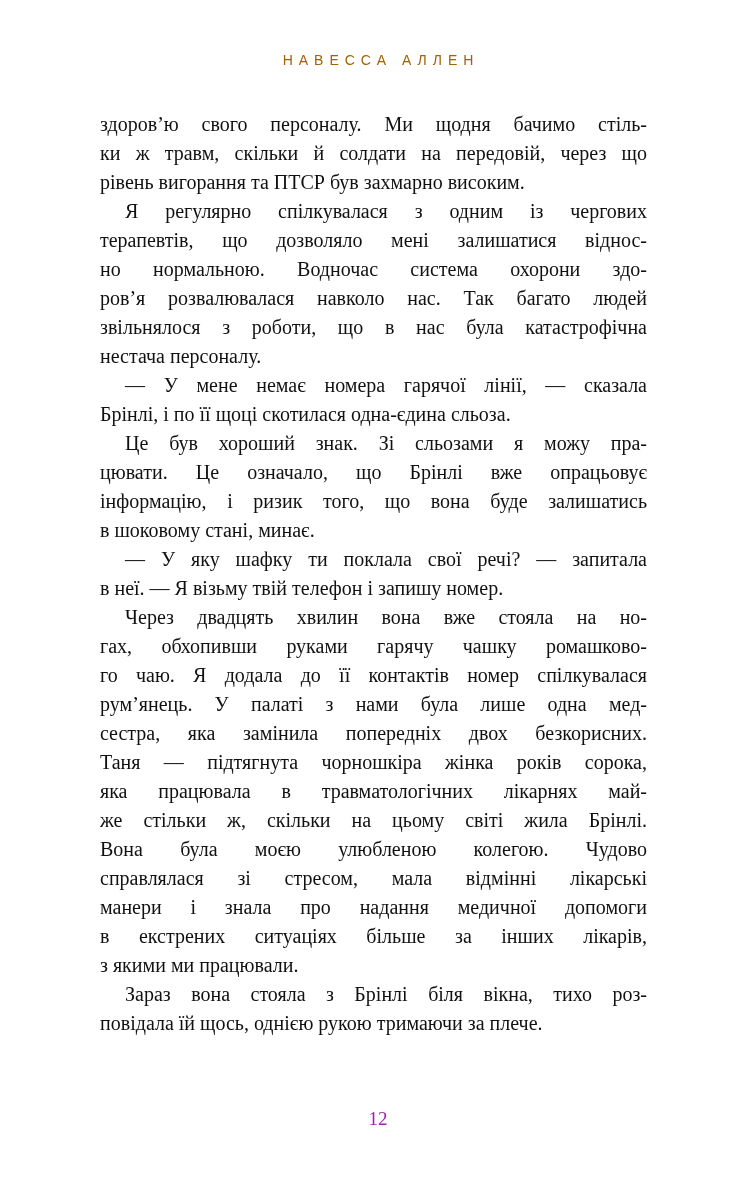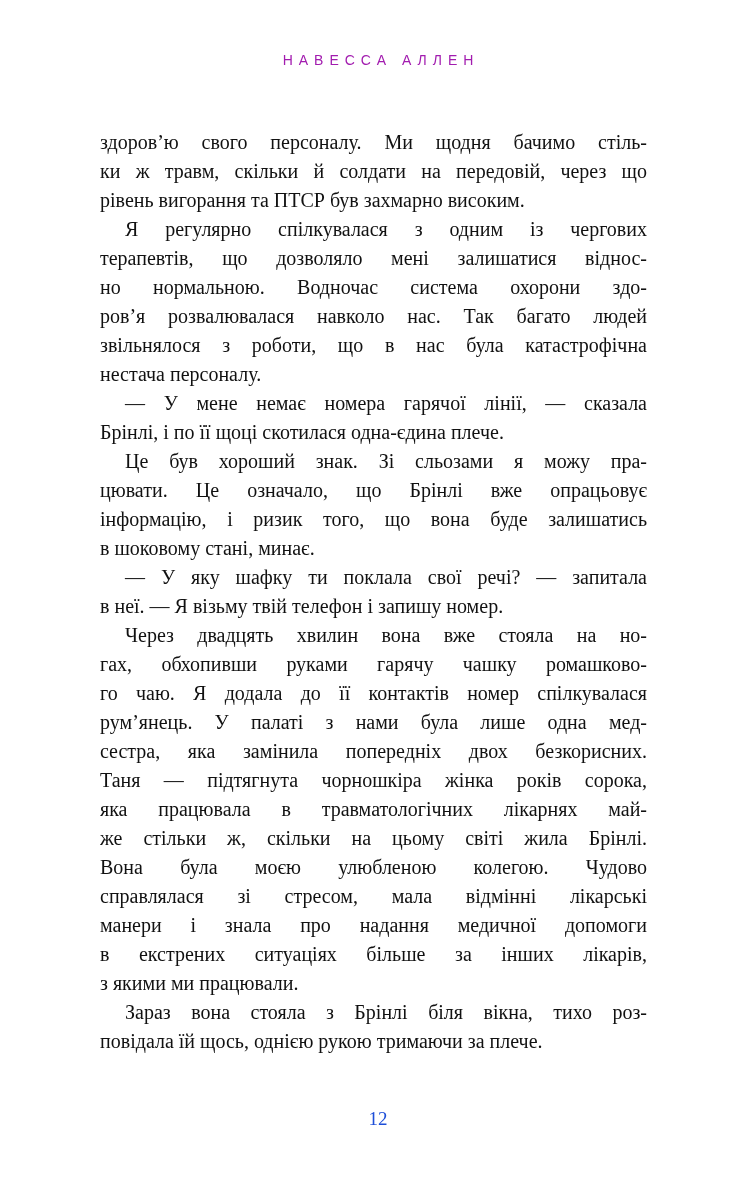--- a/index.html
+++ b/index.html
@@ -21,25 +21,25 @@
     top: 52px;
     left: 0;
     width: 100%;
     text-align: center;
     font-family: "Liberation Sans", sans-serif;
     font-size: 14px;
     font-weight: 400;
     letter-spacing: 6px;
     padding-left: 6px;
     box-sizing: border-box;
-    color: #a21caf;
+    color: #a16207;
   }
   .page-body {
     position: absolute;
-    top: 128px;
+    top: 110px;
     left: 100px;
     width: 547px;
     font-size: 20px;
   }
   .paragraph {
     margin: 0;
     padding: 0;
   }
   .line {
     height: 29px;
@@ -56,21 +56,21 @@
     text-indent: 25px;
   }
   .page-number {
     position: absolute;
     top: 1108px;
     left: 0;
     width: 100%;
     text-align: center;
     font-family: "Liberation Serif", serif;
     font-size: 19px;
-    color: #1d4ed8;
+    color: #a21caf;
   }
 </style>
 </head>
 <body>
 
 <div class="book-page">
   <div class="running-header">НАВЕССА АЛЛЕН</div>
 
   <div class="page-body">
       <div class="paragraph">
@@ -81,21 +81,21 @@
       <div class="paragraph">
         <div class="line first-indent">Я регулярно спілкувалася з одним із чергових</div>
         <div class="line">терапевтів, що дозволяло мені залишатися віднос-</div>
         <div class="line">но нормальною. Водночас система охорони здо-</div>
         <div class="line">ров’я розвалювалася навколо нас. Так багато людей</div>
         <div class="line">звільнялося з роботи, що в нас була катастрофічна</div>
         <div class="line last">нестача персоналу.</div>
       </div>
       <div class="paragraph">
         <div class="line first-indent">— У мене немає номера гарячої лінії, — сказала</div>
-        <div class="line last">Брінлі, і по її щоці скотилася одна-єдина плече.</div>
+        <div class="line last">Брінлі, і по її щоці скотилася одна-єдина сльоза.</div>
       </div>
       <div class="paragraph">
         <div class="line first-indent">Це був хороший знак. Зі сльозами я можу пра-</div>
         <div class="line">цювати. Це означало, що Брінлі вже опрацьовує</div>
         <div class="line">інформацію, і ризик того, що вона буде залишатись</div>
         <div class="line last">в шоковому стані, минає.</div>
       </div>
       <div class="paragraph">
         <div class="line first-indent">— У яку шафку ти поклала свої речі? — запитала</div>
         <div class="line last">в неї. — Я візьму твій телефон і запишу номер.</div>

